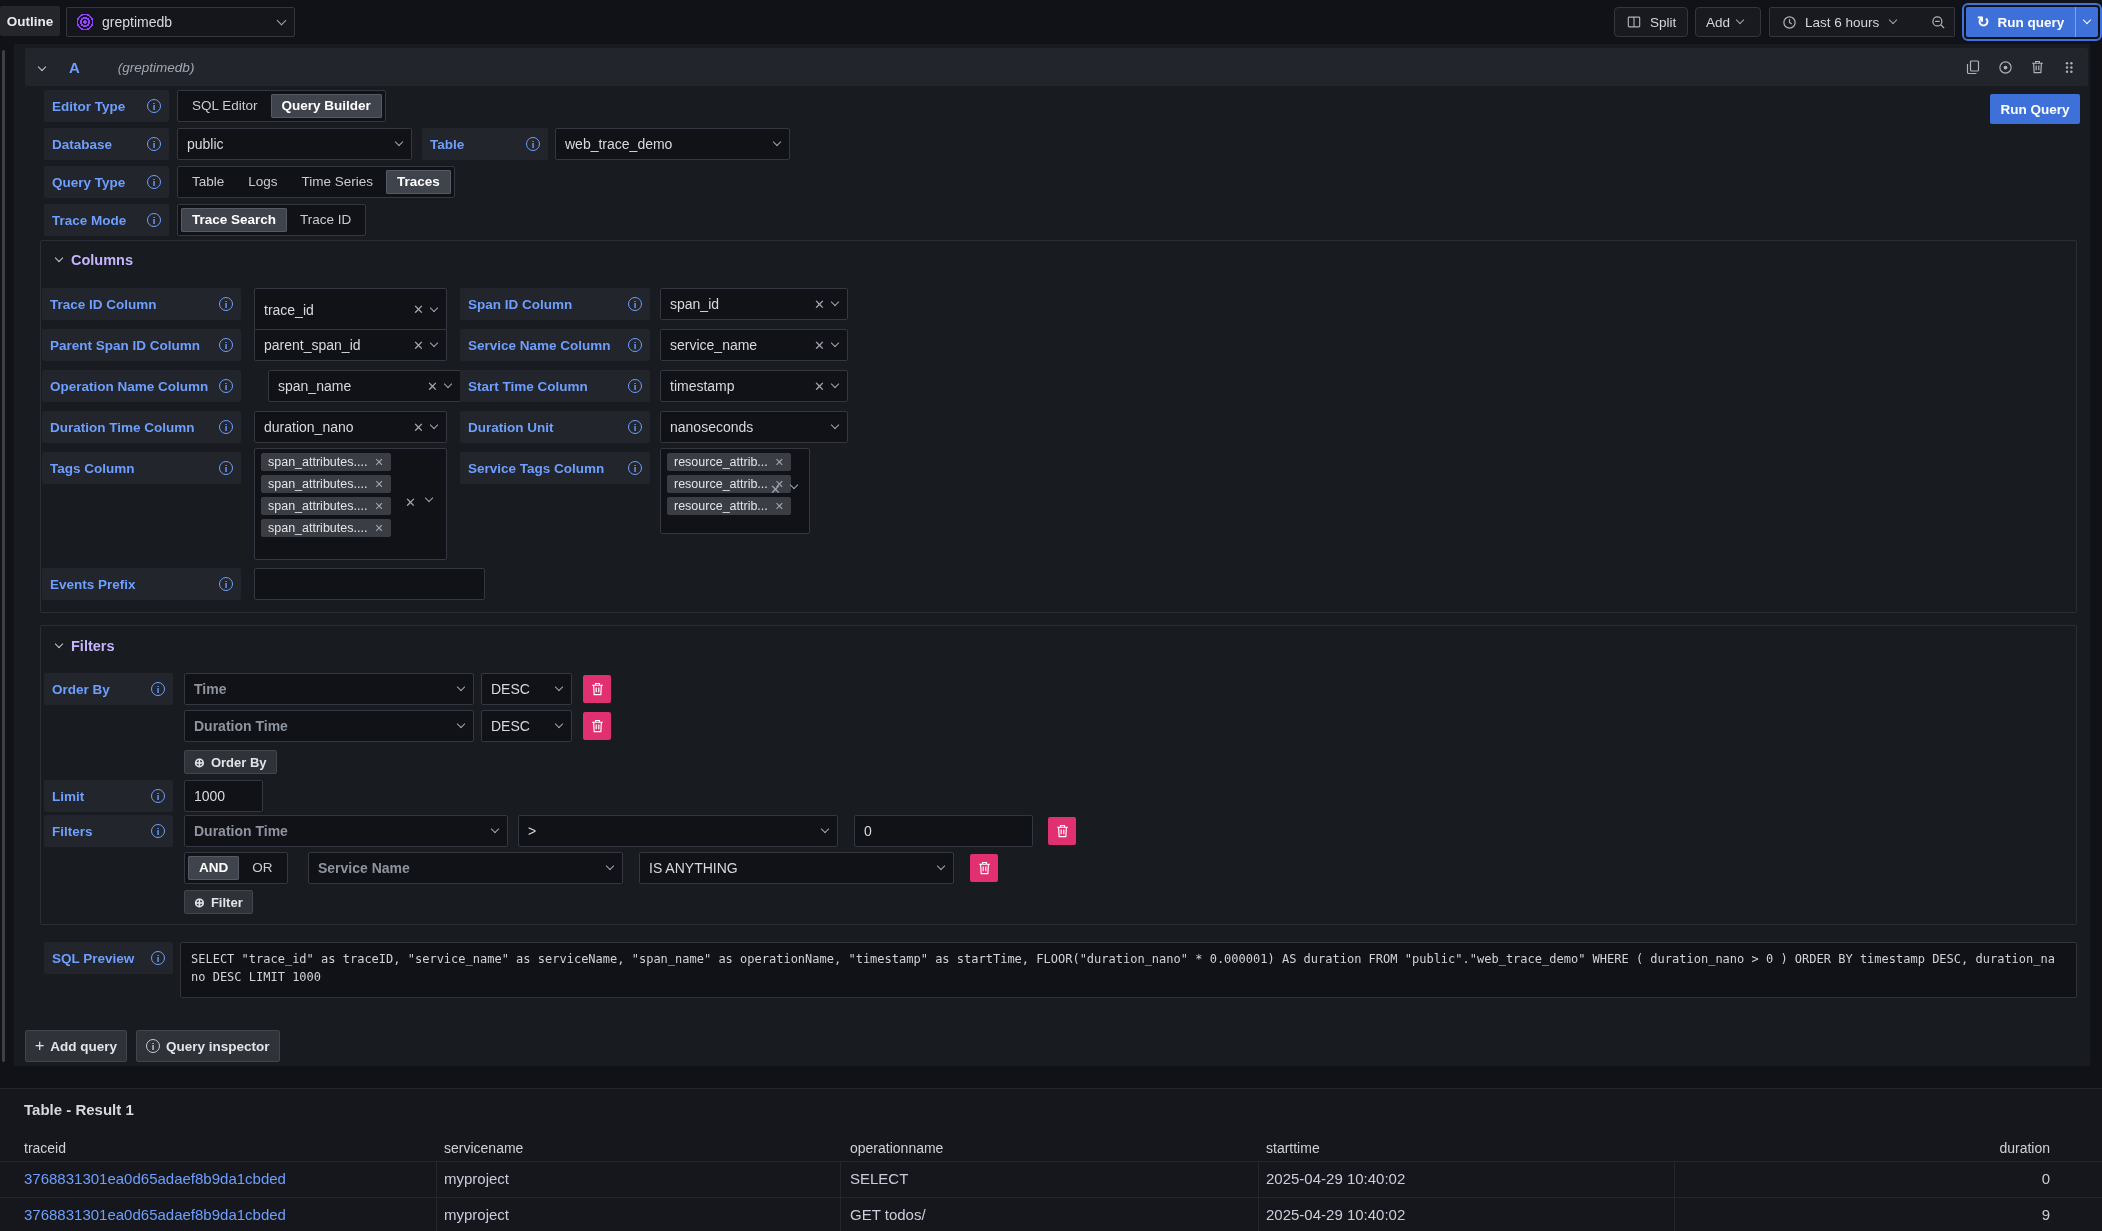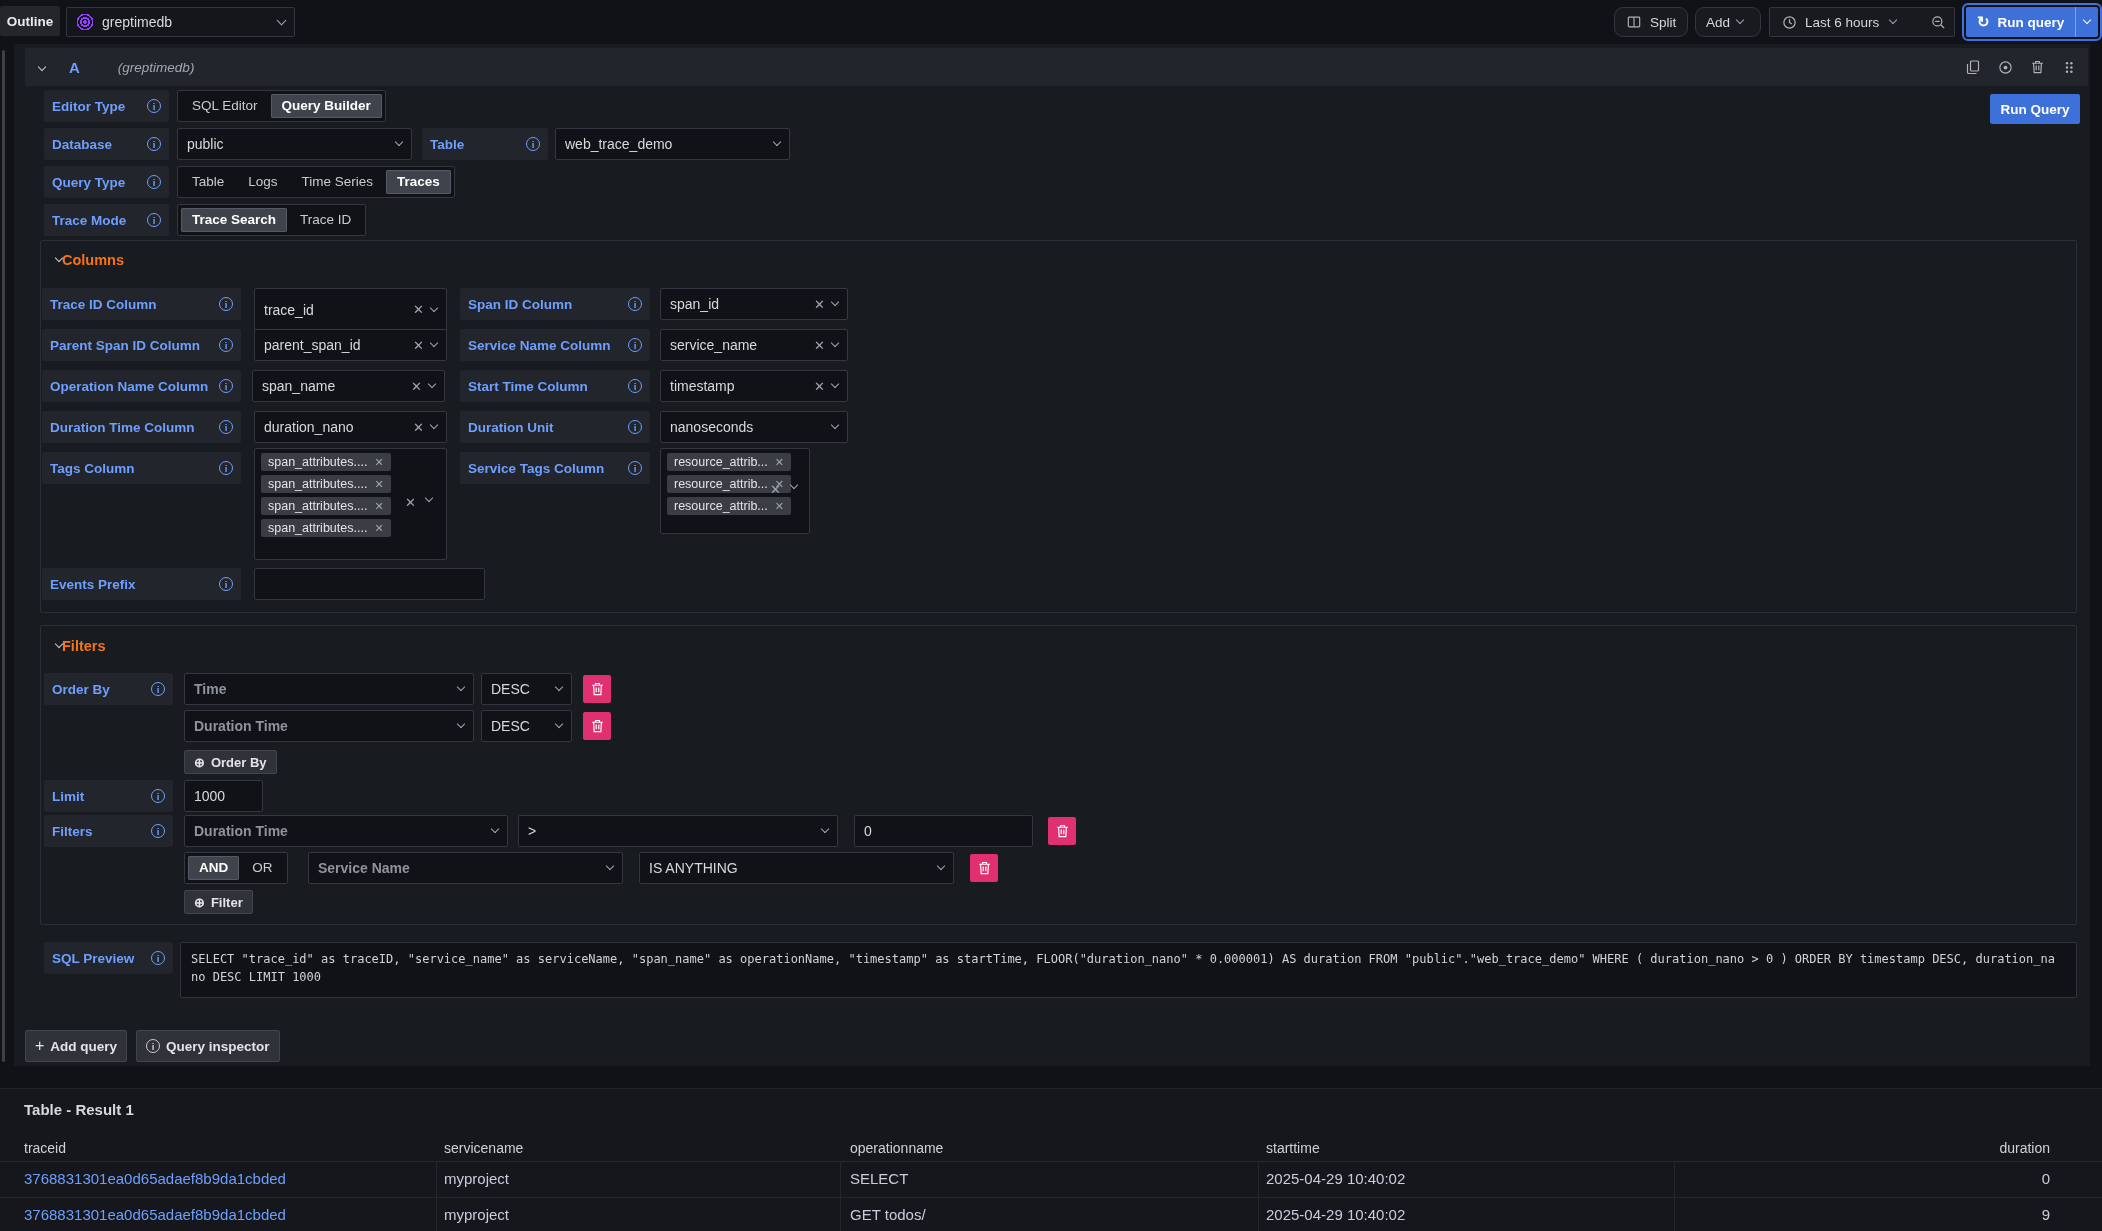--- a/index.html
+++ b/index.html
@@ -4,21 +4,21 @@
 <style>
   html,body{margin:0;padding:0;background:#0d0e12;}
   *{box-sizing:border-box;}
   #screen{position:relative;width:2102px;height:1231px;overflow:hidden;background:#111217;
           font-family:"Liberation Sans",sans-serif;color:#ccccdc;font-size:14px;}
   .a{position:absolute;}
   
   .topbar{left:0;top:0;width:2102px;height:44px;background:#111217;}
   .outline{display:flex;align-items:center;justify-content:center;background:#24262c;border-radius:2px;
            color:#e9eaec;font-weight:700;font-size:13.5px;}
-  .tbtn{display:flex;align-items:center;gap:7px;background:#181a20;border:1px solid #33363e;border-radius:9px;
+  .tbtn{display:flex;align-items:center;gap:7px;background:#181a20;border:1px solid #33363e;border-radius:4px;
         color:#d5d6da;font-size:13.5px;font-weight:500;padding:0 10px;}
   .dsp{display:flex;align-items:center;gap:8px;background:#15161b;border:1px solid #33363e;border-radius:2px;padding:0 9px;color:#d8d9dd;}
   .dslogo{width:18px;height:18px;border-radius:50%;flex:0 0 18px;
           background:repeating-radial-gradient(circle at 50% 50%, #8d45f5 0 1.6px, #170a2b 1.6px 3.4px);}
   .cv{display:inline-block;width:7px;height:7px;border-right:1.6px solid currentColor;border-bottom:1.6px solid currentColor;
       transform:rotate(45deg);margin-top:-4px;}
   .cv.sm{width:6px;height:6px;}
   .runq{display:flex;align-items:stretch;background:#3d71d9;border-radius:2px;color:#fff;
         outline:2px solid #3f72da;outline-offset:2px;}
   .runq-main{display:flex;align-items:center;gap:8px;padding:0 11px;font-weight:600;font-size:13.5px;}
@@ -35,21 +35,21 @@
        font-size:9.5px;font-weight:700;display:flex;align-items:center;justify-content:center;font-style:normal;}
   .sel{display:flex;align-items:center;gap:7px;background:#111217;border:1px solid #343741;border-radius:2px;
        padding:0 9px;font-size:14px;color:#d8d9dd;}
   .sel .val{flex:1;white-space:nowrap;overflow:hidden;}
   .ph{color:#8e949e;font-weight:bold;}
   .x{color:#9fa7b3;font-size:13px;line-height:1;}
   .seg{display:inline-flex;align-items:center;gap:2px;background:#111217;border:1px solid #343741;border-radius:2px;padding:3px;}
   .seg .it{height:24px;line-height:24px;padding:0 11px;font-size:13.5px;color:#c9cbd1;border-radius:2px;white-space:nowrap;}
   .seg .it.on{background:#3f434b;color:#fff;font-weight:700;box-shadow:inset 0 0 0 1px #565a63;}
   .box{border:1px solid #2b2e35;border-radius:2px;}
-  .sect-title{display:flex;align-items:center;color:#f97316;font-weight:700;font-size:14.5px;}
+  .sect-title{display:flex;align-items:center;gap:9px;color:#c4b5fd;font-weight:700;font-size:14.5px;}
   .multi{background:#111217;border:1px solid #343741;border-radius:2px;padding:4px 6px;}
   .chip{display:flex;align-items:center;gap:7px;background:#3a3d44;border-radius:2px;height:18px;padding:0 7px;
         font-size:12.5px;color:#e3e4e8;white-space:nowrap;width:max-content;margin-bottom:4px;}
   .danger{background:#e0306f;border-radius:2px;display:flex;align-items:center;justify-content:center;color:#fff;}
   .sec-btn{display:inline-flex;align-items:center;gap:6px;background:#2f3238;border:1px solid #42454c;border-radius:2px;
            color:#e3e4e8;font-weight:600;font-size:13px;padding:0 9px;}
   .primary{background:#3d71d9;border-radius:2px;color:#fff;font-weight:600;font-size:13.5px;
            display:flex;align-items:center;justify-content:center;}
   .sqlbox{background:#111217;border:1px solid #30333b;border-radius:2px;padding:7px 10px;overflow:hidden;}
   .sqlline{font-family:"DejaVu Sans Mono",monospace;font-size:12px;line-height:18px;color:#d0d2d6;white-space:nowrap;}
@@ -253,21 +253,21 @@
   <div class="a sel" style="left:660px;top:329px;width:188px;height:32px">
     <span class="val">service_name</span>
     <span class="x">✕</span>
     <span class="cv sm" style="color:#9fa7b3"></span>
   </div>
 
   <div class="a lbl" style="left:42px;top:370px;width:199px;height:32px">
     <span>Operation Name Column</span>
       <i class="inf">i</i>
   </div>
-  <div class="a sel" style="left:252px;top:370px;width:193px;height:32px">
+  <div class="a sel" style="left:268px;top:370px;width:193px;height:32px">
     <span class="val">span_name</span>
     <span class="x">✕</span>
     <span class="cv sm" style="color:#9fa7b3"></span>
   </div>
   <div class="a lbl" style="left:460px;top:370px;width:190px;height:32px">
     <span>Start Time Column</span>
       <i class="inf">i</i>
   </div>
   <div class="a sel" style="left:660px;top:370px;width:188px;height:32px">
     <span class="val">timestamp</span>

